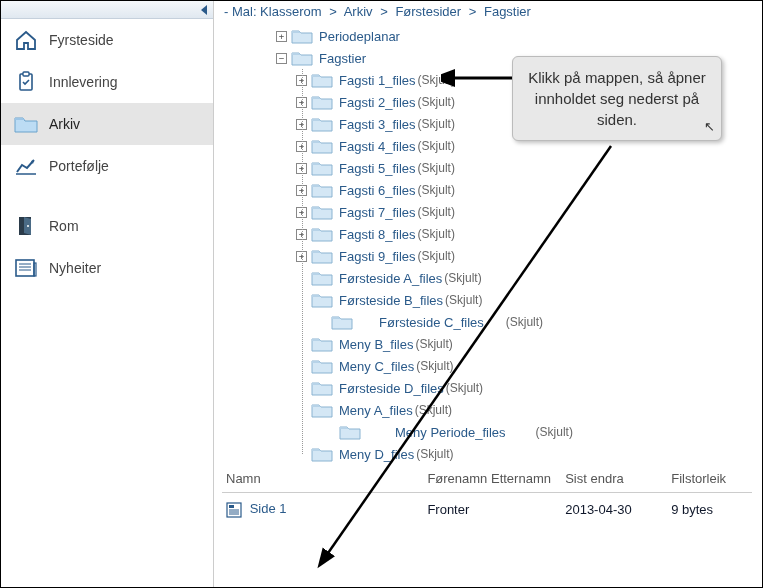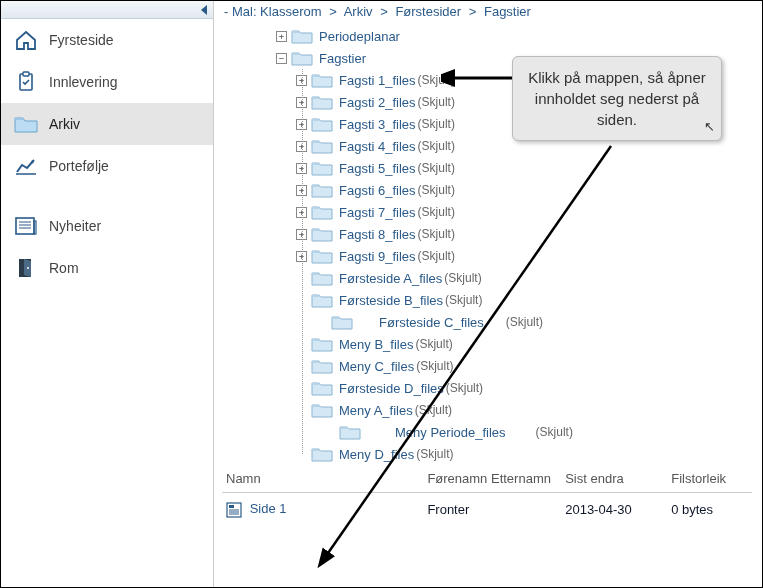--- a/index.html
+++ b/index.html
@@ -223,39 +223,39 @@
               <line x1="2" y1="19" x2="22" y2="19" stroke="#2a5a8a" stroke-width="1.5"></line>
             </svg>
           </span>
           <span>Portefølje</span>
         </div>
       </div>
     <div class="sidebar-gap"></div>
     <div id="sidebar-bottom">
         <div class="sidebar-item">
           <span class="icon">
+            <svg width="20" height="22" viewBox="0 0 20 22">
+              <rect x="3" y="2" width="12" height="18" fill="#2b3b4a"></rect>
+              <path d="M15 4 L15 20 L8 18 L8 2 Z" fill="#4a6a85"></path>
+              <circle cx="12" cy="11" r="1" fill="#fff"></circle>
+            </svg>
+          </span>
+          <span>Rom</span>
+        </div>
+        <div class="sidebar-item">
+          <span class="icon">
             <svg width="24" height="20" viewBox="0 0 24 20">
               <rect x="2" y="2" width="18" height="16" fill="none" stroke="#2a5a8a" stroke-width="1.6"></rect>
               <rect x="20" y="5" width="2" height="13" fill="none" stroke="#2a5a8a" stroke-width="1.2"></rect>
               <line x1="5" y1="6" x2="17" y2="6" stroke="#2a5a8a"></line>
               <line x1="5" y1="9" x2="17" y2="9" stroke="#2a5a8a"></line>
               <line x1="5" y1="12" x2="17" y2="12" stroke="#2a5a8a"></line>
             </svg>
           </span>
           <span>Nyheiter</span>
-        </div>
-        <div class="sidebar-item">
-          <span class="icon">
-            <svg width="20" height="22" viewBox="0 0 20 22">
-              <rect x="3" y="2" width="12" height="18" fill="#2b3b4a"></rect>
-              <path d="M15 4 L15 20 L8 18 L8 2 Z" fill="#4a6a85"></path>
-              <circle cx="12" cy="11" r="1" fill="#fff"></circle>
-            </svg>
-          </span>
-          <span>Rom</span>
         </div>
       </div>
   </div>
 
   <div class="main">
     <div class="breadcrumb">
       <span class="crumb plain">- Mal: Klasserom</span>
       <span class="sep">&gt;</span>
       <span class="crumb">Arkiv</span>
       <span class="sep">&gt;</span>
@@ -465,21 +465,21 @@
                   <rect x="3" y="3" width="5" height="3" fill="#2a5a8a"></rect>
                   <line x1="3" y1="8" x2="13" y2="8" stroke="#2a5a8a"></line>
                   <line x1="3" y1="10" x2="13" y2="10" stroke="#2a5a8a"></line>
                   <line x1="3" y1="12" x2="13" y2="12" stroke="#2a5a8a"></line>
                 </svg>
             </span>
             <span>Side 1</span>
           </td>
           <td class="plain">Fronter</td>
           <td class="plain">2013-04-30</td>
-          <td class="plain">0 bytes</td>
+          <td class="plain">9 bytes</td>
         </tr>
       </tbody>
     </table>
   </div>
 </div>
 
 <div class="callout">
   <span>Klikk på mappen, så åpner innholdet seg nederst på siden.</span>
   <span class="callout-cursor">↖</span>
 </div>

